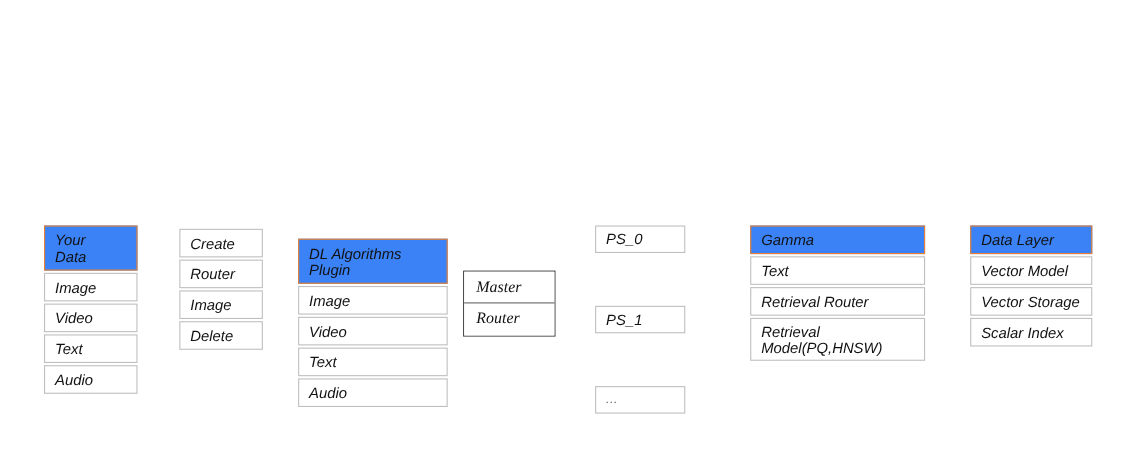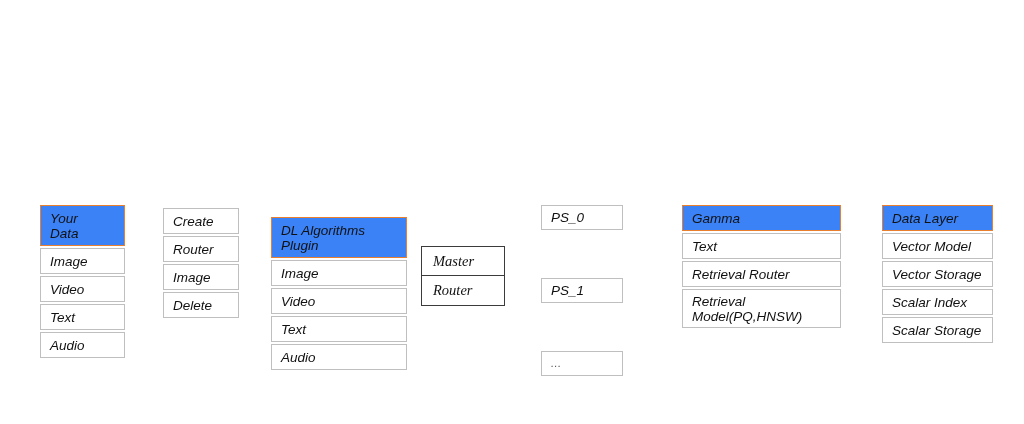--- a/index.html
+++ b/index.html
@@ -146,16 +146,15 @@
     <div class="cell">Retrieval Router</div>
     <div class="cell tall">Retrieval
 Model(PQ,HNSW)</div>
   </div>
 
   <div class="group" id="g-data-layer">
     <div class="cell header">Data Layer</div>
     <div class="cell">Vector Model</div>
     <div class="cell">Vector Storage</div>
     <div class="cell">Scalar Index</div>
-    <div class="cell">Scalar Storage</div>
   </div>
 
 </div>
 
 </body></html>

